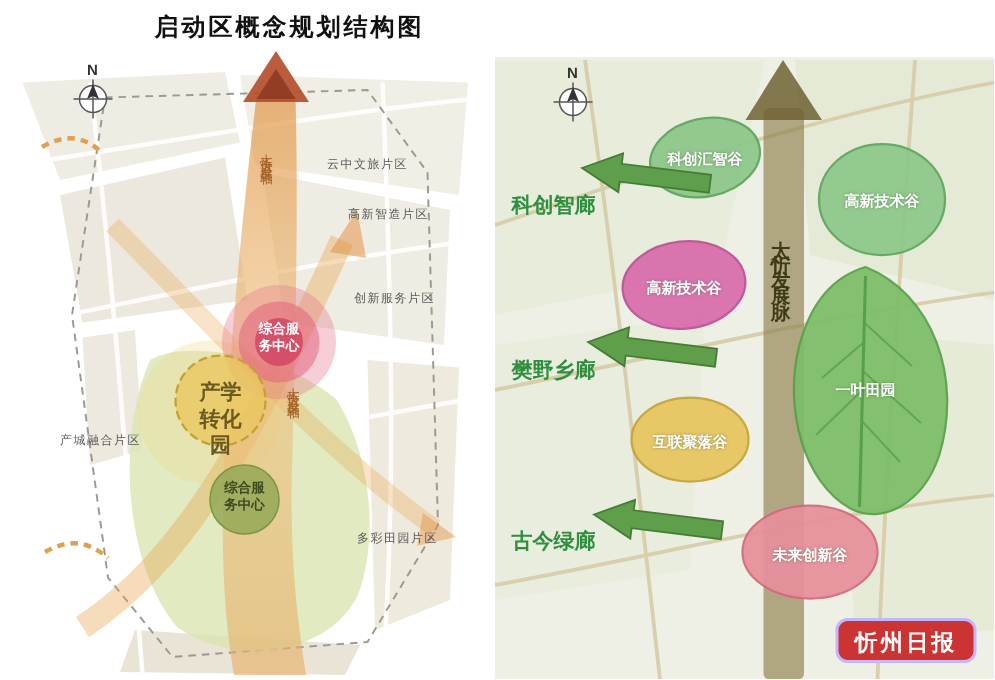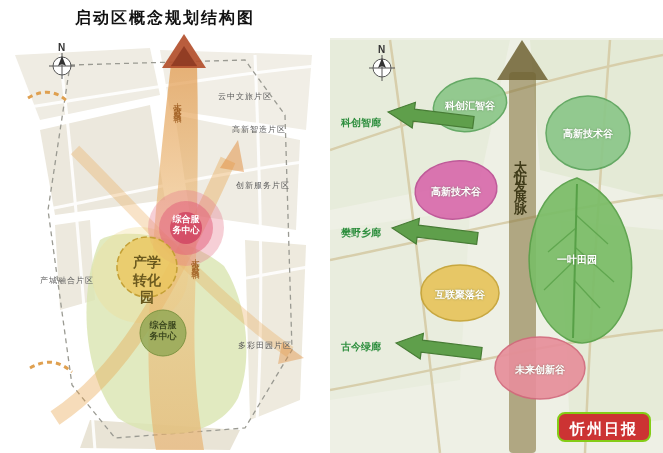--- a/index.html
+++ b/index.html
@@ -1,33 +1,33 @@
 <!DOCTYPE html>
 <html><head>
 <meta charset="utf-8">
 <style>
   html,body{margin:0;padding:0;background:#fff;}
   .stage{position:relative;width:663px;height:453px;background:#fff;overflow:hidden;
          font-family:"Liberation Sans","DejaVu Sans",sans-serif;}
   svg.map{position:absolute;top:0;}
   .title{position:absolute;top:8px;width:330px;text-align:center;font-weight:bold;
-         font-size:16px;letter-spacing:2px;color:#111;}
+         font-size:16px;letter-spacing:2px;color:#111;margin-left:28px;}
   .label{position:absolute;white-space:nowrap;}
-  .dist{font-size:8px;color:#5a5a5a;letter-spacing:1px;}
+  .dist{font-size:8px;color:#5a5a5a;letter-spacing:1px;margin-top:13px;}
   .node-label{position:absolute;text-align:center;white-space:normal;line-height:1.25;
               font-weight:bold;word-break:break-all;font-family:Liberation Mono, monospace;}
   .valley{position:absolute;font-size:10px;font-weight:bold;color:#ffffff;
           white-space:nowrap;text-align:left;text-shadow:0 0 2px rgba(60,90,50,.55);}
-  .corridor{position:absolute;font-size:10px;font-weight:bold;color:#2f8f3f;white-space:nowrap;}
+  .corridor{position:absolute;font-size:14px;font-weight:bold;color:#2f8f3f;white-space:nowrap;margin-top:12px;}
   .vtext{position:absolute;writing-mode:vertical-rl;white-space:nowrap;}
   .axisL{font-size:8.5px;color:#a05f22;letter-spacing:2px;opacity:.95;}
   .axisR{font-size:13px;font-weight:bold;color:#3e3a18;letter-spacing:10px;}
   .compassN{position:absolute;font-size:10px;font-weight:bold;color:#333;}
   .watermark{position:absolute;left:557px;top:412px;width:94px;height:30px;line-height:30px;
-             background:#cc3333;border:2px solid #84cc16;border-radius:8px;box-sizing:border-box;
+             background:#cc3333;border:2px solid #c4b5fd;border-radius:8px;box-sizing:border-box;
              color:#fff;font-size:15px;font-weight:bold;text-align:center;letter-spacing:2px;}
 </style>
 </head>
 <body>
 
 <div class="stage">
 
   <svg class="map" style="left:0" width="330" height="453" viewBox="0 0 330 453">
     <defs>
       <linearGradient id="axisL" x1="0" y1="0" x2="0" y2="1">

